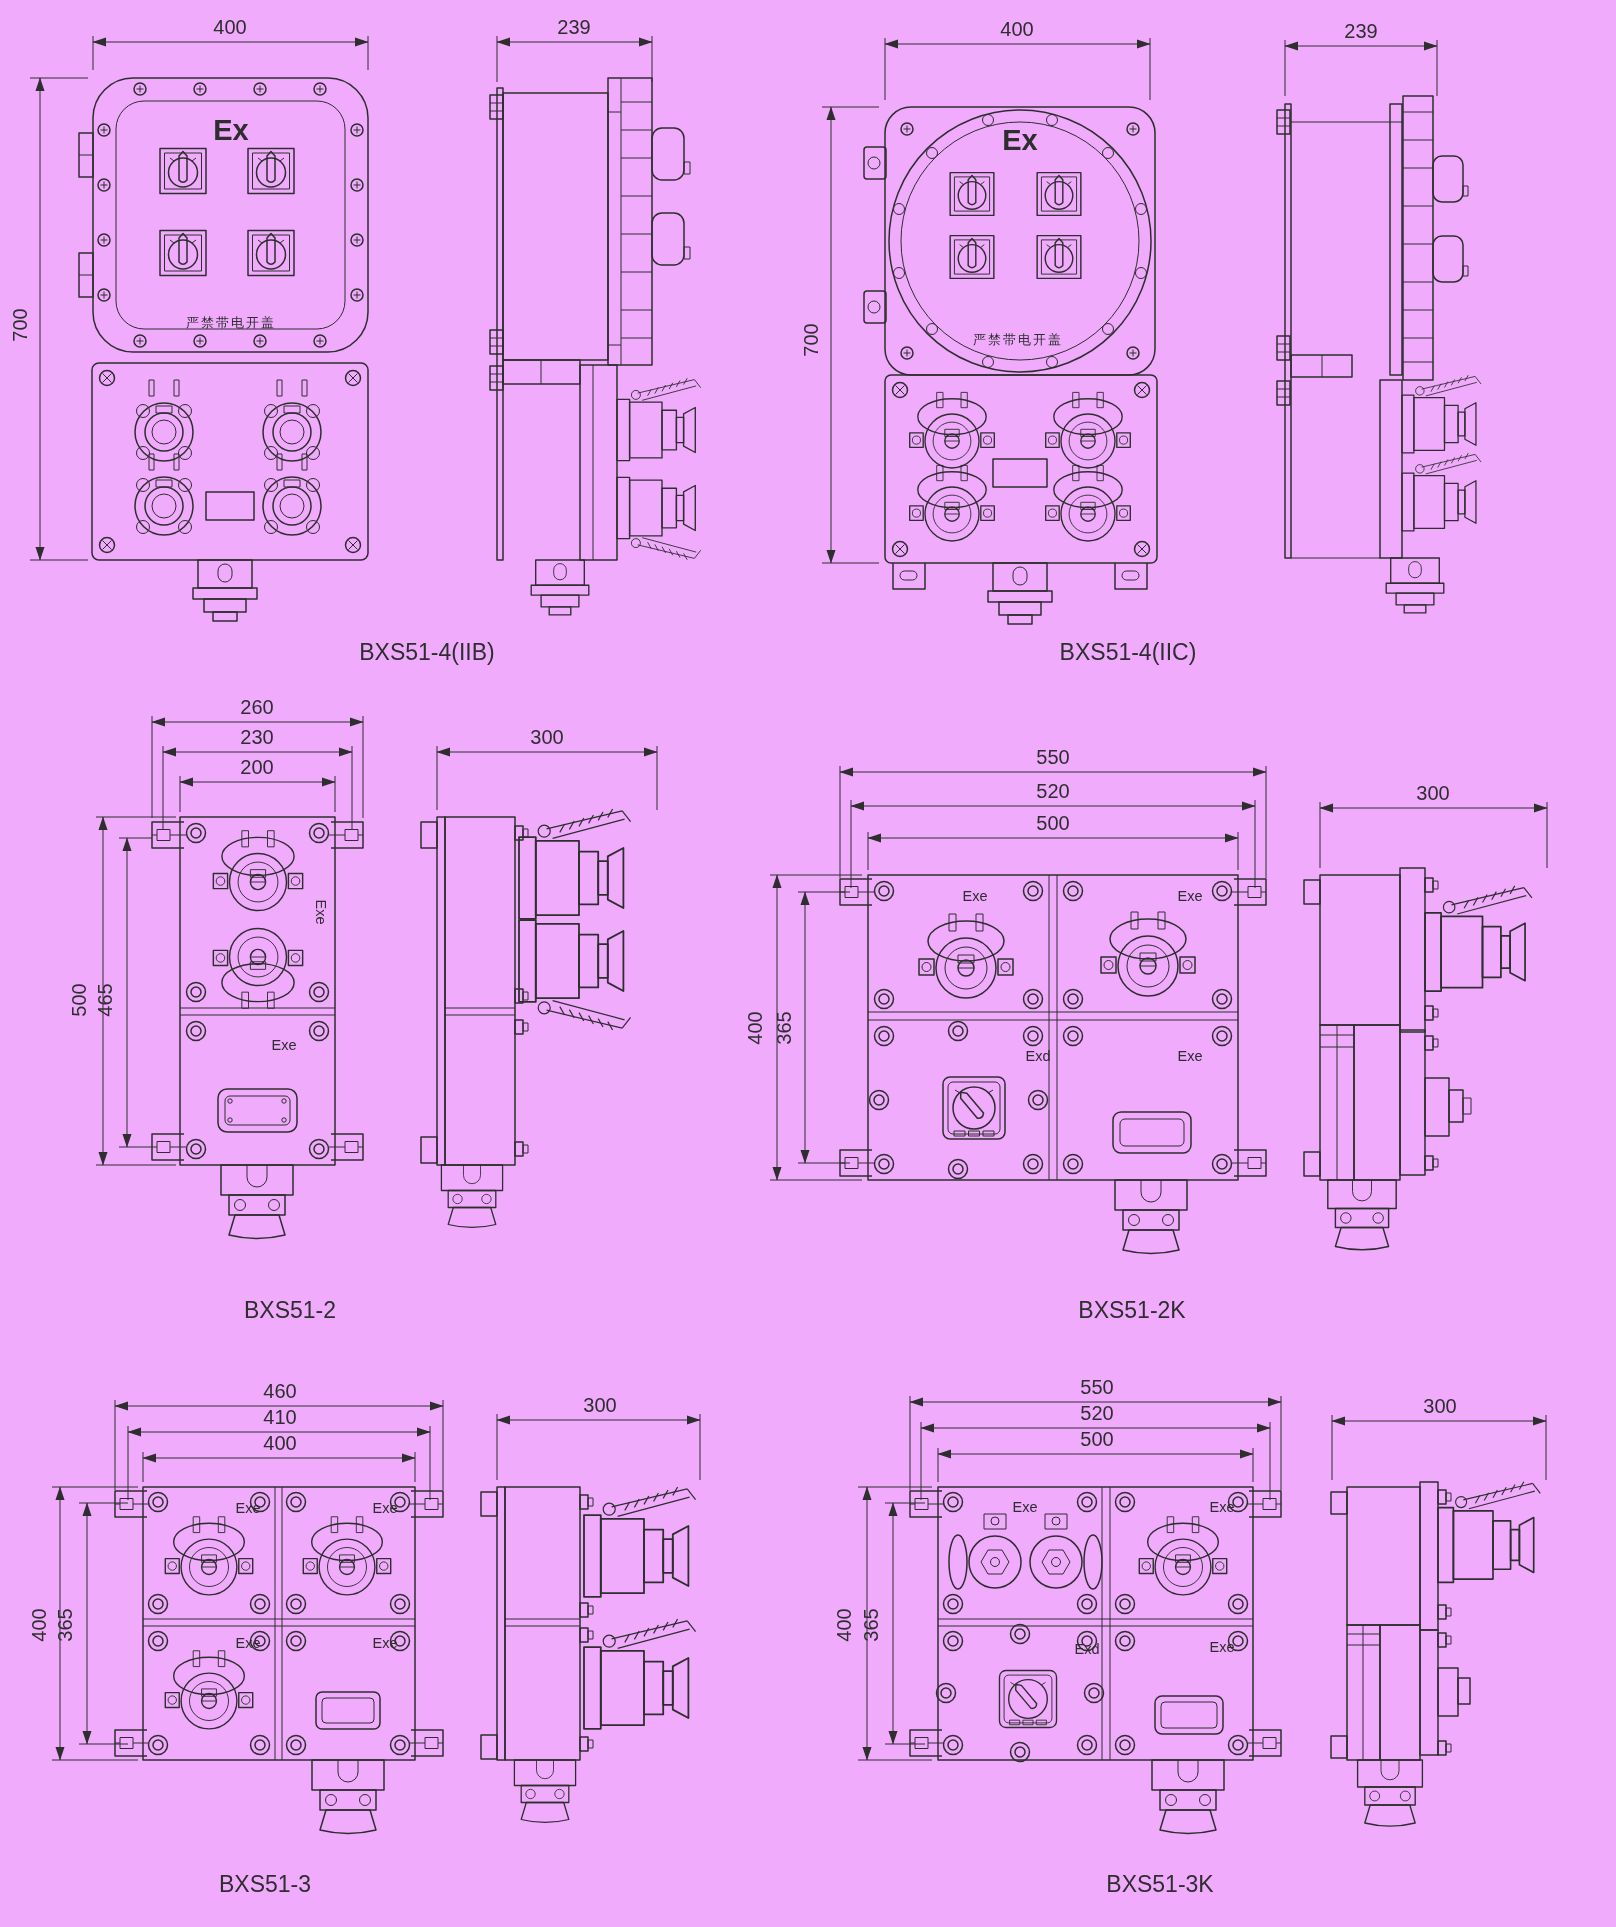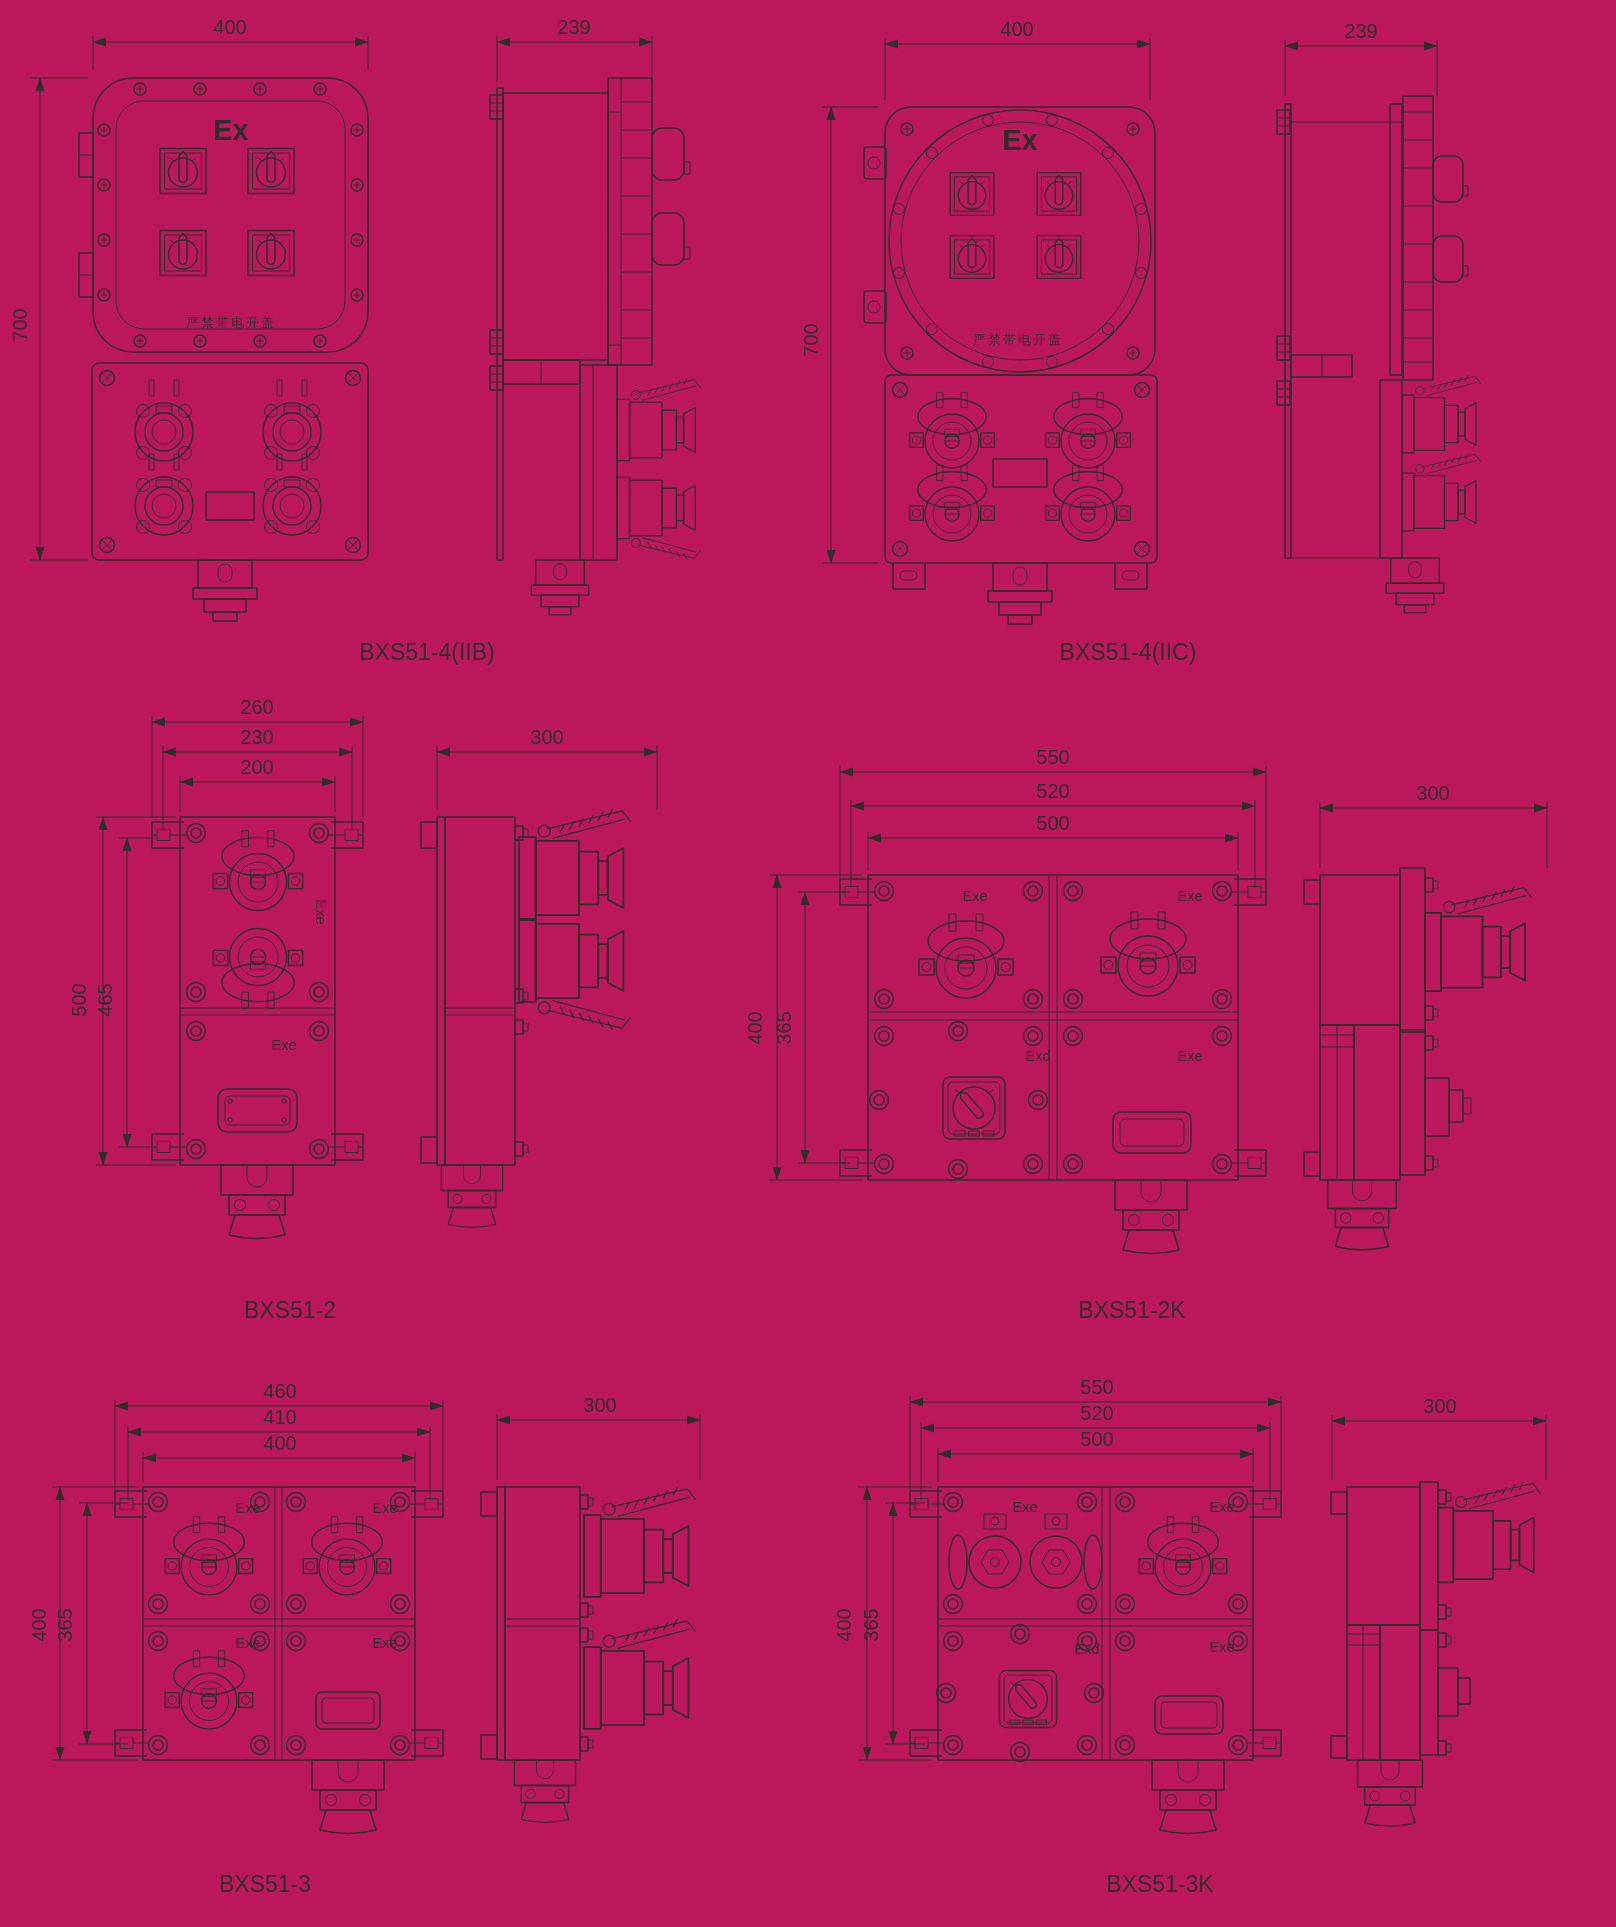--- a/index.html
+++ b/index.html
@@ -1,16 +1,16 @@
 <!DOCTYPE html>
 <html><head>
 <meta charset="utf-8">
 <style>
   html,body{margin:0;padding:0;background:#ffffff}
-  .sheet{position:relative;width:1616px;height:1927px;background:#be185d;overflow:hidden}
+  .sheet{position:relative;width:1616px;height:1927px;background:#f0abfc;overflow:hidden}
   svg{display:block}
   svg *{stroke:#2e2e2e;fill:none;stroke-width:1.5;stroke-linecap:butt;stroke-linejoin:round}
   svg .thin{stroke-width:1}
   svg text{fill:#2e2e2e;stroke:none;font-family:"Liberation Sans",sans-serif}
   .dimt{font-size:20px;text-anchor:middle}
   .cap{font-size:23px;text-anchor:middle}
   .ex{font-size:29px;font-weight:600;text-anchor:middle}
   .exe{font-size:14.5px;text-anchor:middle}
   .warn{font-size:13px;text-anchor:middle;letter-spacing:2px}
   .arr{fill:#2e2e2e;stroke:none}

